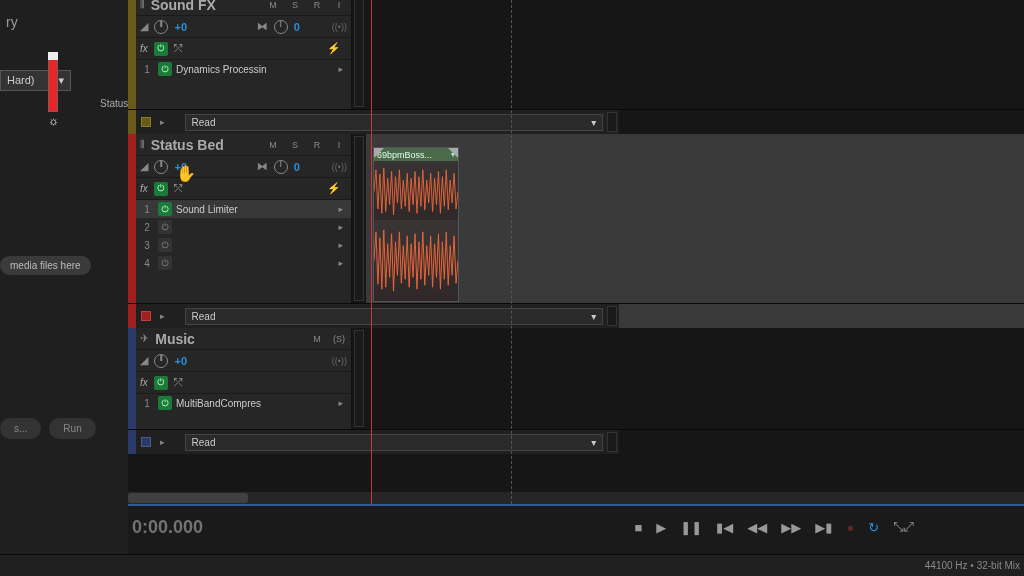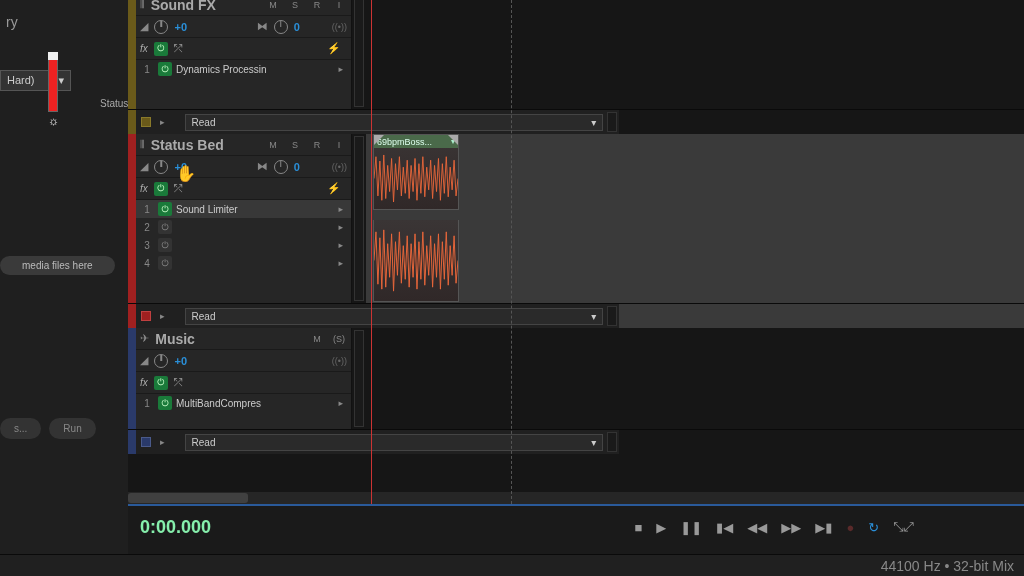--- a/index.html
+++ b/index.html
@@ -3,21 +3,21 @@
 <meta charset="utf-8">
 <style>
 * { margin: 0; padding: 0; box-sizing: border-box; font-family: -apple-system, "Segoe UI", Arial, sans-serif; }
 body { background: #1a1a1a; color: #ccc; width: 1024px; height: 576px; overflow: hidden; font-size: 11px; position: relative; }
 .left-panel { position: absolute; left: 0; top: 0; width: 128px; height: 576px; background: #1f1f1f; }
 .left-panel .dropdown { position: absolute; left: 0; top: 70px; background: #333; border: 1px solid #555; padding: 3px 6px; color: #ccc; }
 .left-panel .status { position: absolute; left: 100px; top: 98px; font-size: 10px; color: #aaa; }
 .left-panel .meter { position: absolute; left: 48px; top: 52px; width: 10px; height: 60px; background: linear-gradient(to bottom, #e22 0%, #e22 100%); border: 1px solid #666; }
 .left-panel .meter-top { position: absolute; left: 48px; top: 52px; width: 10px; height: 8px; background: #eee; }
 .left-panel .brightness { position: absolute; left: 48px; top: 114px; color: #eee; font-size: 12px; }
-.left-panel .media-pill { position: absolute; left: 0; top: 256px; background: #3a3a3a; border-radius: 11px; padding: 4px 22px; font-size: 10px; color: #bbb; }
+.left-panel .media-pill { position: absolute; left: 0; top: 256px; background: #3a3a3a; border-radius: 11px; padding: 4px 10px; font-size: 10px; color: #bbb; }
 .left-panel .btn-row { position: absolute; left: 0; top: 418px; display: flex; gap: 8px; }
 .left-panel .pill-btn { background: #333; border-radius: 12px; padding: 5px 14px; font-size: 10px; color: #888; }
 .track-area { position: absolute; left: 128px; top: 0; width: 896px; height: 504px; background: #161616; }
 .track { position: relative; border-bottom: 1px solid #0a0a0a; display: flex; }
 .color-bar { width: 8px; flex-shrink: 0; }
 .color-bar.yellow { background: #6a5a1a; }
 .color-bar.red { background: #a02020; }
 .color-bar.blue { background: #2a3a6a; }
 .track-header { width: 216px; background: #262626; border-right: 1px solid #111; flex-shrink: 0; }
 .th-row { display: flex; align-items: center; height: 22px; padding: 0 4px; gap: 6px; border-bottom: 1px solid #1a1a1a; }
@@ -50,26 +50,26 @@
 .clip-header { background: #4a6a4a; color: #dfe; font-size: 9px; padding: 1px 3px; display: flex; justify-content: space-between; align-items: center; height: 13px; }
 .clip-header .tri { color: #aec; font-size: 8px; }
 .wave { height: calc(100% - 13px); position: relative; overflow: hidden; }
 .wave svg { width: 100%; height: 100%; }
 .fade-tri { position: absolute; top: 0; width: 10px; height: 10px; background: #aaa; }
 .fade-tri.l { left: 0; clip-path: polygon(0 0, 100% 0, 0 100%); }
 .fade-tri.r { right: 0; clip-path: polygon(0 0, 100% 0, 100% 100%); }
 .playhead { position: absolute; top: 0; bottom: 0; width: 1px; background: #c33; left: 243px; z-index: 5; }
 .dashed { position: absolute; top: 0; bottom: 0; width: 0; border-left: 1px dashed #555; left: 383px; z-index: 4; }
 .transport { position: absolute; left: 128px; bottom: 28px; width: 896px; height: 44px; background: #1a1a1a; border-top: 2px solid #2a5a9a; display: flex; align-items: center; }
-.timecode { color: #86efac; font-size: 18px; font-weight: bold; margin-left: 12px; }
+.timecode { color: #737373; font-size: 18px; font-weight: bold; margin-left: 4px; }
 .tc-controls { margin-left: auto; margin-right: 110px; display: flex; gap: 14px; align-items: center; color: #aaa; }
 .tc-btn { font-size: 13px; cursor: pointer; color: #999; }
 .tc-btn.rec { color: #5a2a2a; }
 .tc-btn.blue { color: #2a8fd8; }
-.status-bar { position: absolute; left: 0; bottom: 0; width: 1024px; height: 22px; background: #202020; border-top: 1px solid #0a0a0a; display: flex; align-items: center; justify-content: flex-end; padding-right: 10px; font-size: 14px; color: #888; }
+.status-bar { position: absolute; left: 0; bottom: 0; width: 1024px; height: 22px; background: #202020; border-top: 1px solid #0a0a0a; display: flex; align-items: center; justify-content: flex-end; padding-right: 4px; font-size: 10px; color: #888; }
 .cursor-ptr { position: absolute; left: 176px; top: 164px; z-index: 20; font-size: 16px; color: #eee; pointer-events: none; }
 .scroll-track { position: absolute; left: 128px; bottom: 72px; width: 896px; height: 12px; background: #262626; }
 .scroll-thumb { position: absolute; left: 0; top: 1px; width: 120px; height: 10px; background: #404040; border-radius: 3px; }
 </style>
 </head>
 <body>
 
 <div class="left-panel">
   <div style="position:absolute;left:6px;top:14px;font-size:14px;color:#999">ry</div>
   <div class="dropdown">
@@ -192,21 +192,21 @@
       <div class="slot-row">
         <span class="slot-num">4</span>
         <span class="power off">⏻</span>
         <span class="slot-name"></span>
         <span class="chevron">▸</span>
       </div>
     </div>
     <div class="meter-strip"></div>
     <div class="timeline-content">
       <div class="clip-lane" style="width:660px;left:0"></div>
-      <div class="clip" style="left:7px;top:0;width:86px;height:76px">
+      <div class="clip" style="left:7px;top:13px;width:86px;height:76px">
         <div class="clip-header">
           <span>69bpmBoss...</span>
           <span class="tri">▾</span>
         </div>
         <div class="fade-tri l"></div>
         <div class="fade-tri r"></div>
         <div class="wave">
           <svg viewBox="0 0 86 70" preserveAspectRatio="none">
               <path d="M0,35 L2,10 L4,55 L6,15 L8,60 L10,8 L12,58 L14,20 L16,50 L18,12 L20,62 L22,18 L24,48 L26,10 L28,55 L30,22 L32,52 L34,14 L36,58 L38,20 L40,50 L42,12 L44,60 L46,18 L48,52 L50,10 L52,56 L54,22 L56,48 L58,14 L60,58 L62,20 L64,50 L66,12 L68,60 L70,18 L72,52 L74,10 L76,56 L78,22 L80,48 L82,14 L84,55 L86,35" stroke="#e8663a" stroke-width="1" fill="none"></path>
             </svg>

